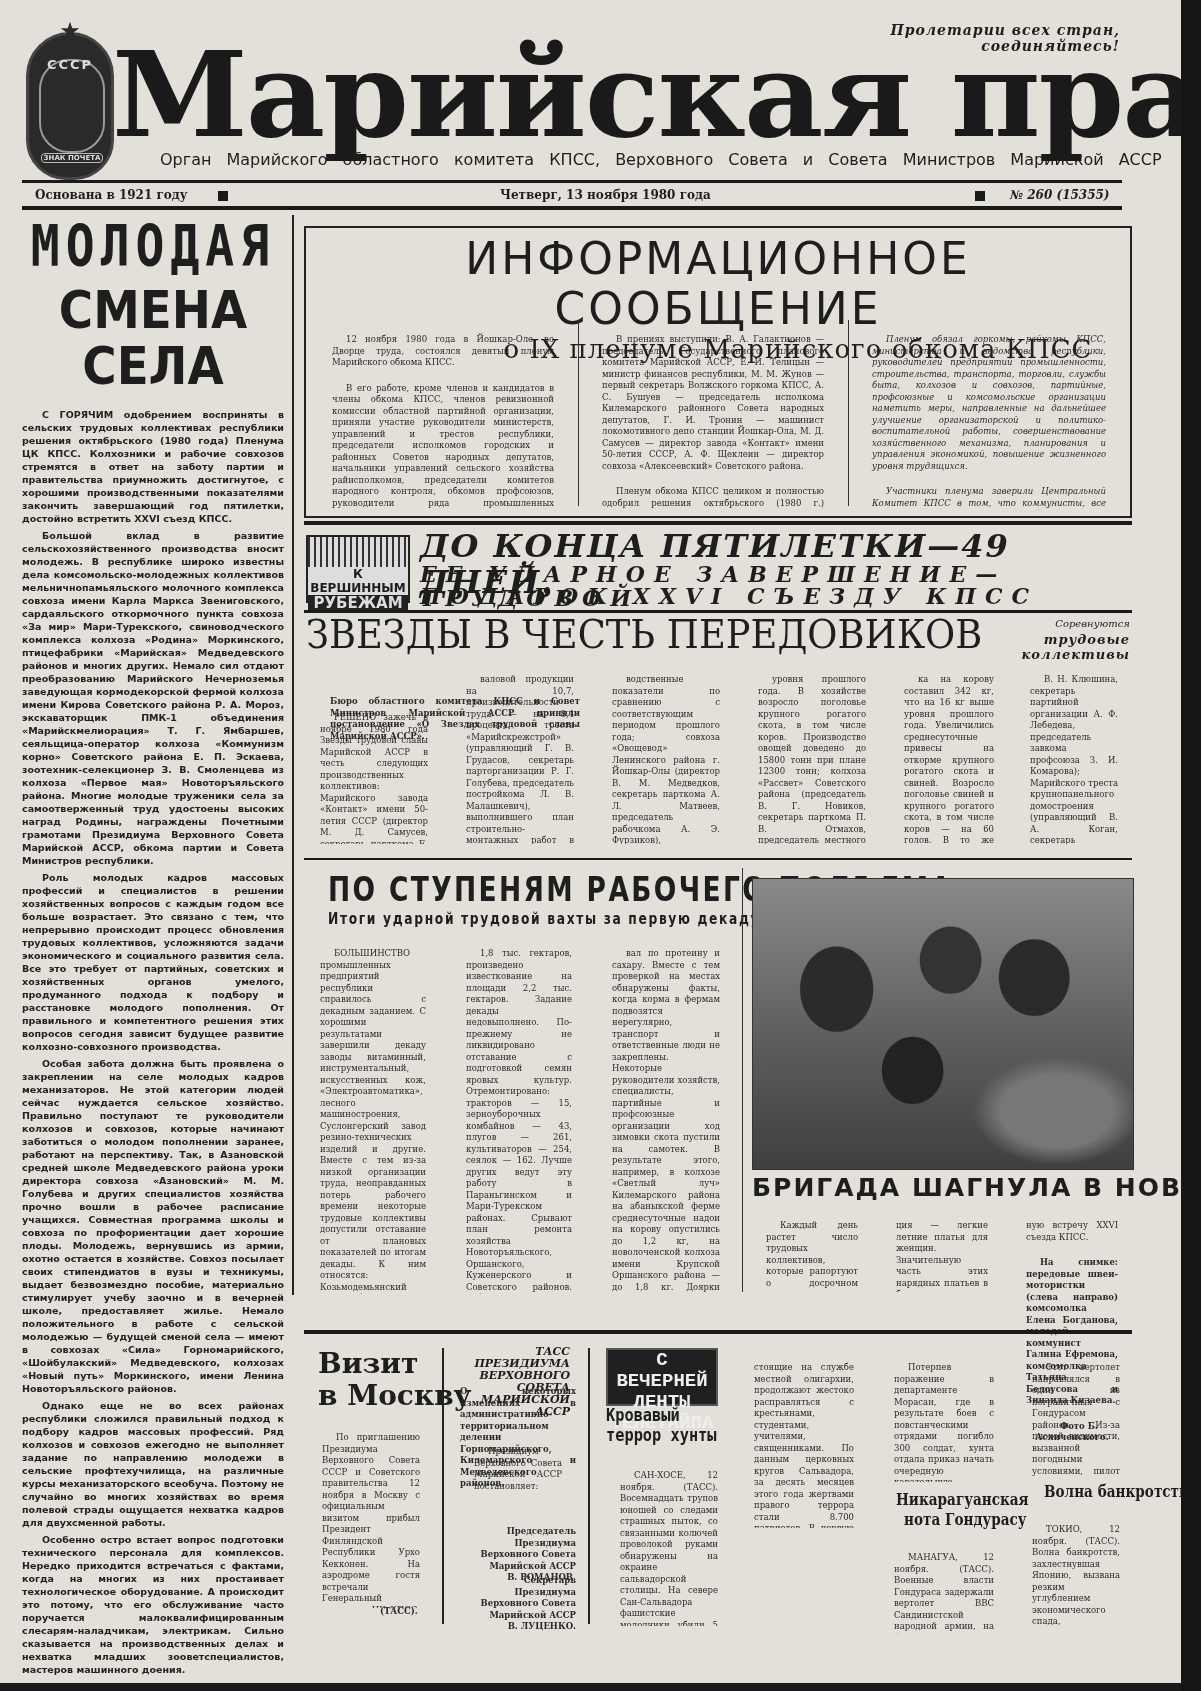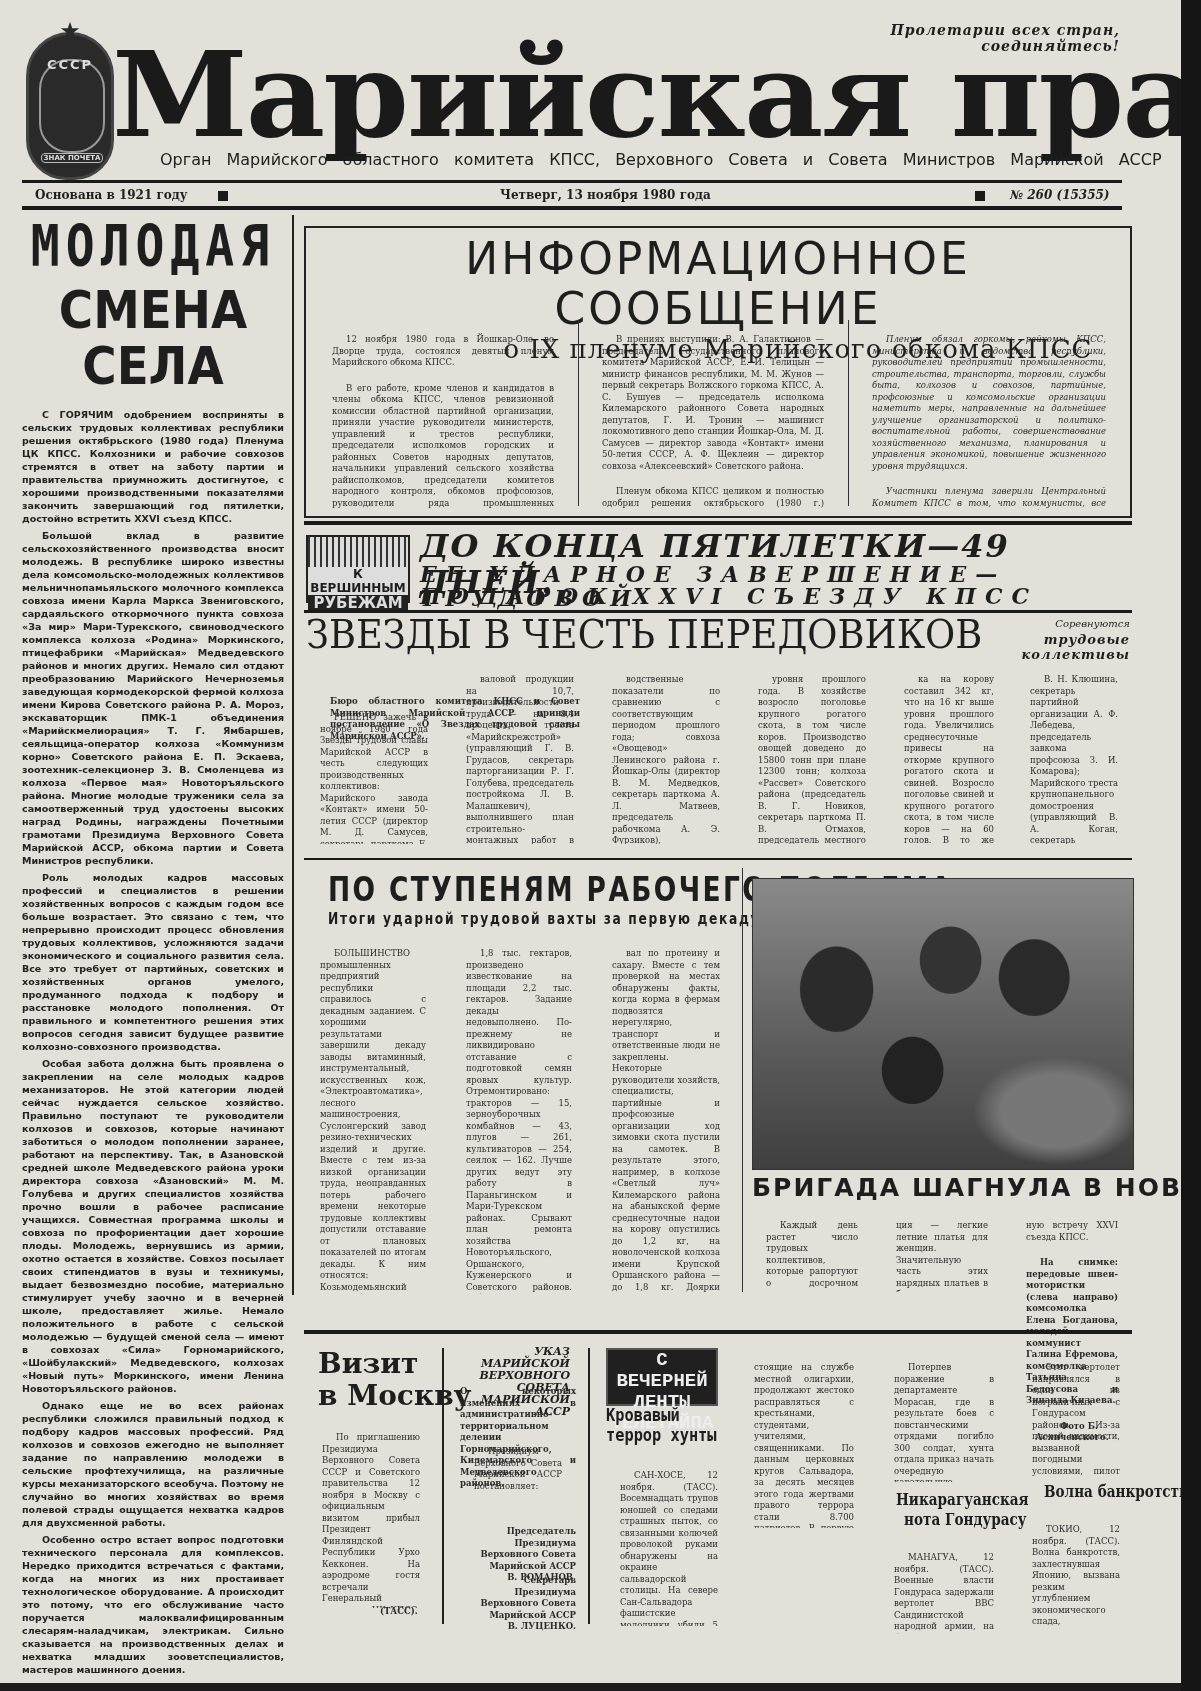--- a/index.html
+++ b/index.html
@@ -186,21 +186,21 @@
 
   <div class="abs h-visit" style="left:318px;top:1348px;">Визит</div>
   <div class="abs h-visit" style="left:318px;top:1380px;">в Москву</div>
   <div class="abs st" style="left:308px;top:1418px;width:126px;height:190px;overflow:hidden;">
       <p>По приглашению Президиума Верховного Совета СССР и Советского правительства 12 ноября в Москву с официальным визитом прибыл Президент Финляндской Республики Урхо Кекконен. На аэродроме гостя встречали Генеральный секретарь ЦК КПСС, Председатель Президиума Верховного Совета СССР Л. И. Брежнев, член Политбюро ЦК КПСС, Председатель Совета Министров СССР Н. А. Тихонов, член Политбюро ЦК КПСС, министр иностранных дел СССР А. А. Громыко, кандидат в члены Политбюро ЦК КПСС, первый заместитель Председателя Президиума Верховного Совета СССР В. В. Кузнецов, другие официальные лица.</p>
     </div>
   <div class="abs st bold" style="left:380px;top:1606px;">(ТАСС).</div>
   <div class="abs vr" style="left:442px;top:1348px;height:276px;width:2px;background:#222;"></div>
 
   <div class="abs h-ukaz" style="left:450px;top:1346px;width:120px;">
-    <div>УКАЗ МАРИЙСКОЙ</div>
+    <div>ТАСС ПРЕЗИДИУМА</div>
     <div>ВЕРХОВНОГО СОВЕТА</div>
     <div>МАРИЙСКОЙ АССР</div>
   </div>
   <div class="abs st bold" style="left:460px;top:1386px;width:116px;">О некоторых изменениях в административно-территориальном делении Горномарийского, Килемарского и Медведевского районов.</div>
   <div class="abs st" style="left:460px;top:1432px;width:116px;">
     <p>Президиум Верховного Совета Марийской АССР постановляет:</p>
   </div>
   <div class="abs st bold right" style="left:460px;top:1526px;width:116px;">
     <div>Председатель Президиума</div>
     <div>Верховного Совета</div>

